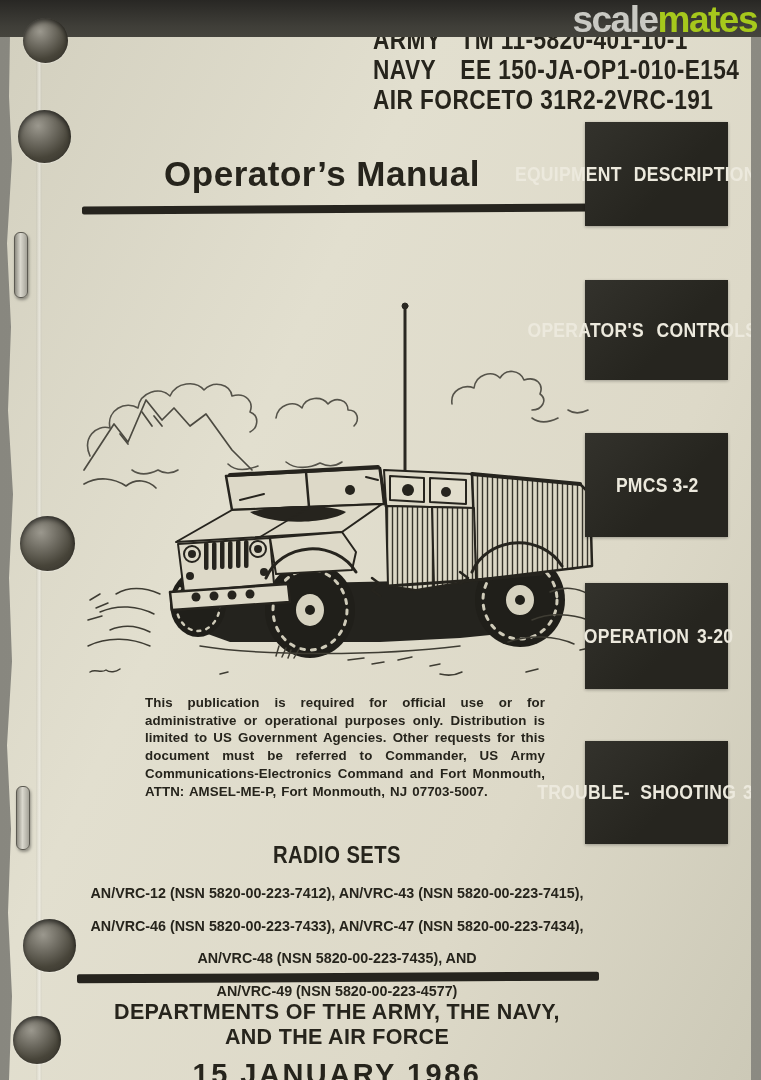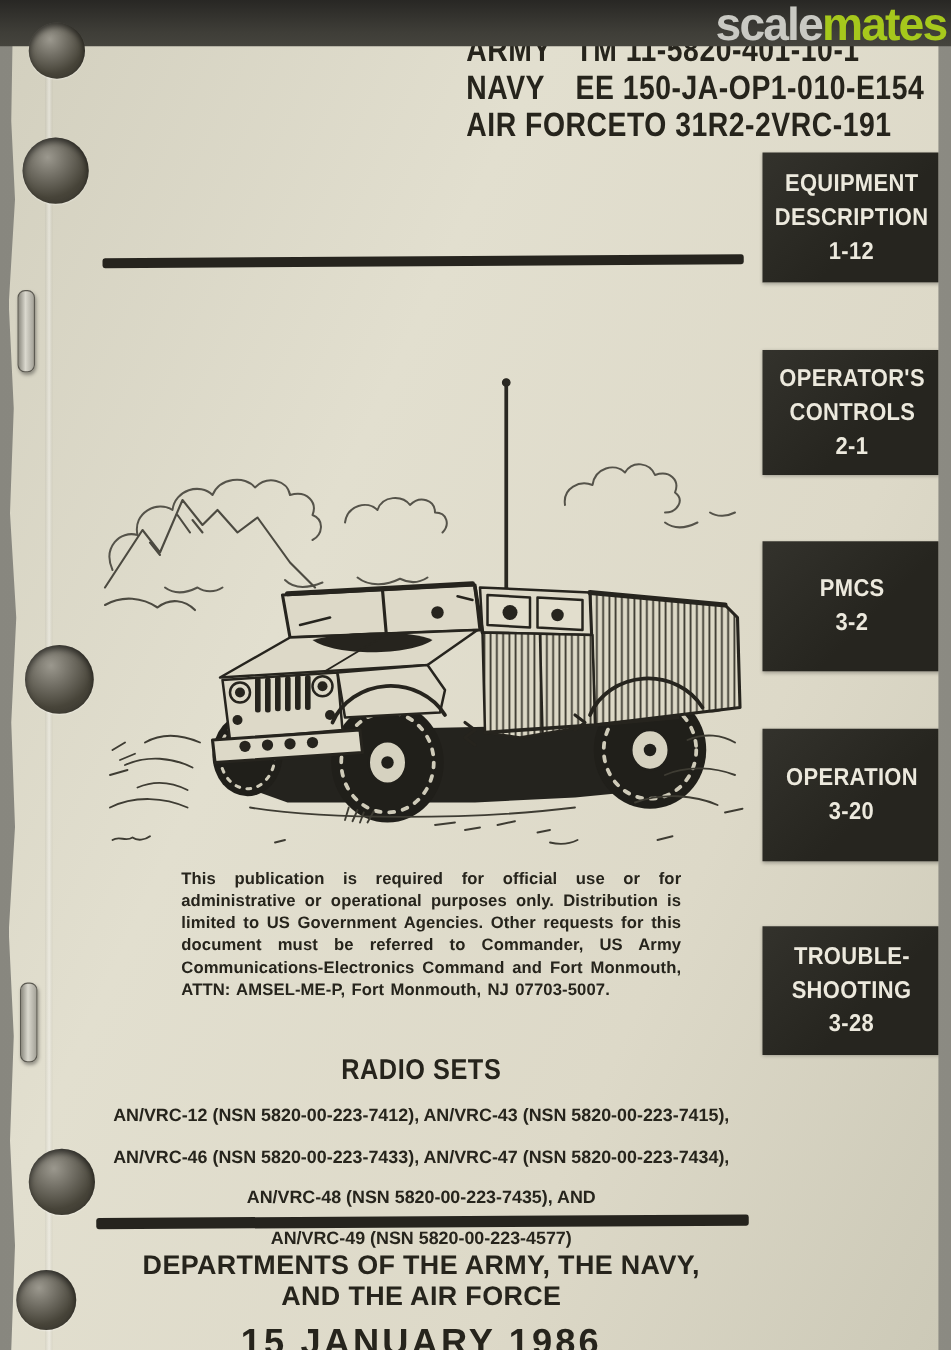--- a/index.html
+++ b/index.html
@@ -81,23 +81,23 @@
     font-size:23px;font-weight:bold;letter-spacing:.5px;
     transform:scaleX(.88);transform-origin:center top;margin-bottom:9px;
   }
   .rs-line{font-size:14.3px;line-height:16.6px;font-weight:bold;white-space:nowrap;margin-top:16px;}
   
   .footer{position:absolute;left:68px;top:966px;width:524px;text-align:center;}
   .dept{font-size:21.5px;line-height:25px;font-weight:bold;letter-spacing:.3px;}
   .date{font-size:29px;font-weight:bold;letter-spacing:2.5px;margin-top:8px;}
   
   .tab{
-    position:absolute;left:603px;width:143px;z-index:2;
+    position:absolute;left:578px;width:143px;z-index:2;
     background:linear-gradient(135deg,#33322c,#26251f 60%);
-    color:#ece9dd;display:flex;flex-direction:column;
+    color:#ece9dd;display:flex;flex-direction:row;
     justify-content:center;align-items:center;
     box-shadow:0 1px 3px rgba(0,0,0,.3);
   }
   .tab span{
     display:block;font-weight:bold;font-size:19.5px;line-height:27px;
     letter-spacing:.3px;transform:scaleX(.9);white-space:nowrap;
   }
   .tab1{top:88px;height:104px;}
   .tab2{top:246px;height:100px;}
   .tab3{top:399px;height:104px;}
@@ -123,20 +123,21 @@
     <div class="header-row">
       <span class="branch">NAVY</span>
       <span>EE 150-JA-OP1-010-E154</span>
     </div>
     <div class="header-row">
       <span class="branch">AIR FORCE</span>
       <span>TO 31R2-2VRC-191</span>
     </div>
   </div>
 
+  <h1 class="title">Operator’s Manual</h1>
   <div class="rule rule-title"></div>
 
   <svg class="illustration" viewBox="0 0 520 392" fill="none" stroke-linecap="round" stroke-linejoin="round">
     <defs>
       <pattern id="hatch" width="5" height="6" patternUnits="userSpaceOnUse">
         <rect width="5" height="6" fill="#dcd8c6"></rect>
         <line x1="2.5" y1="0" x2="2.5" y2="6" stroke="#36342b" stroke-width="1.4"></line>
       </pattern>
     </defs>
 

